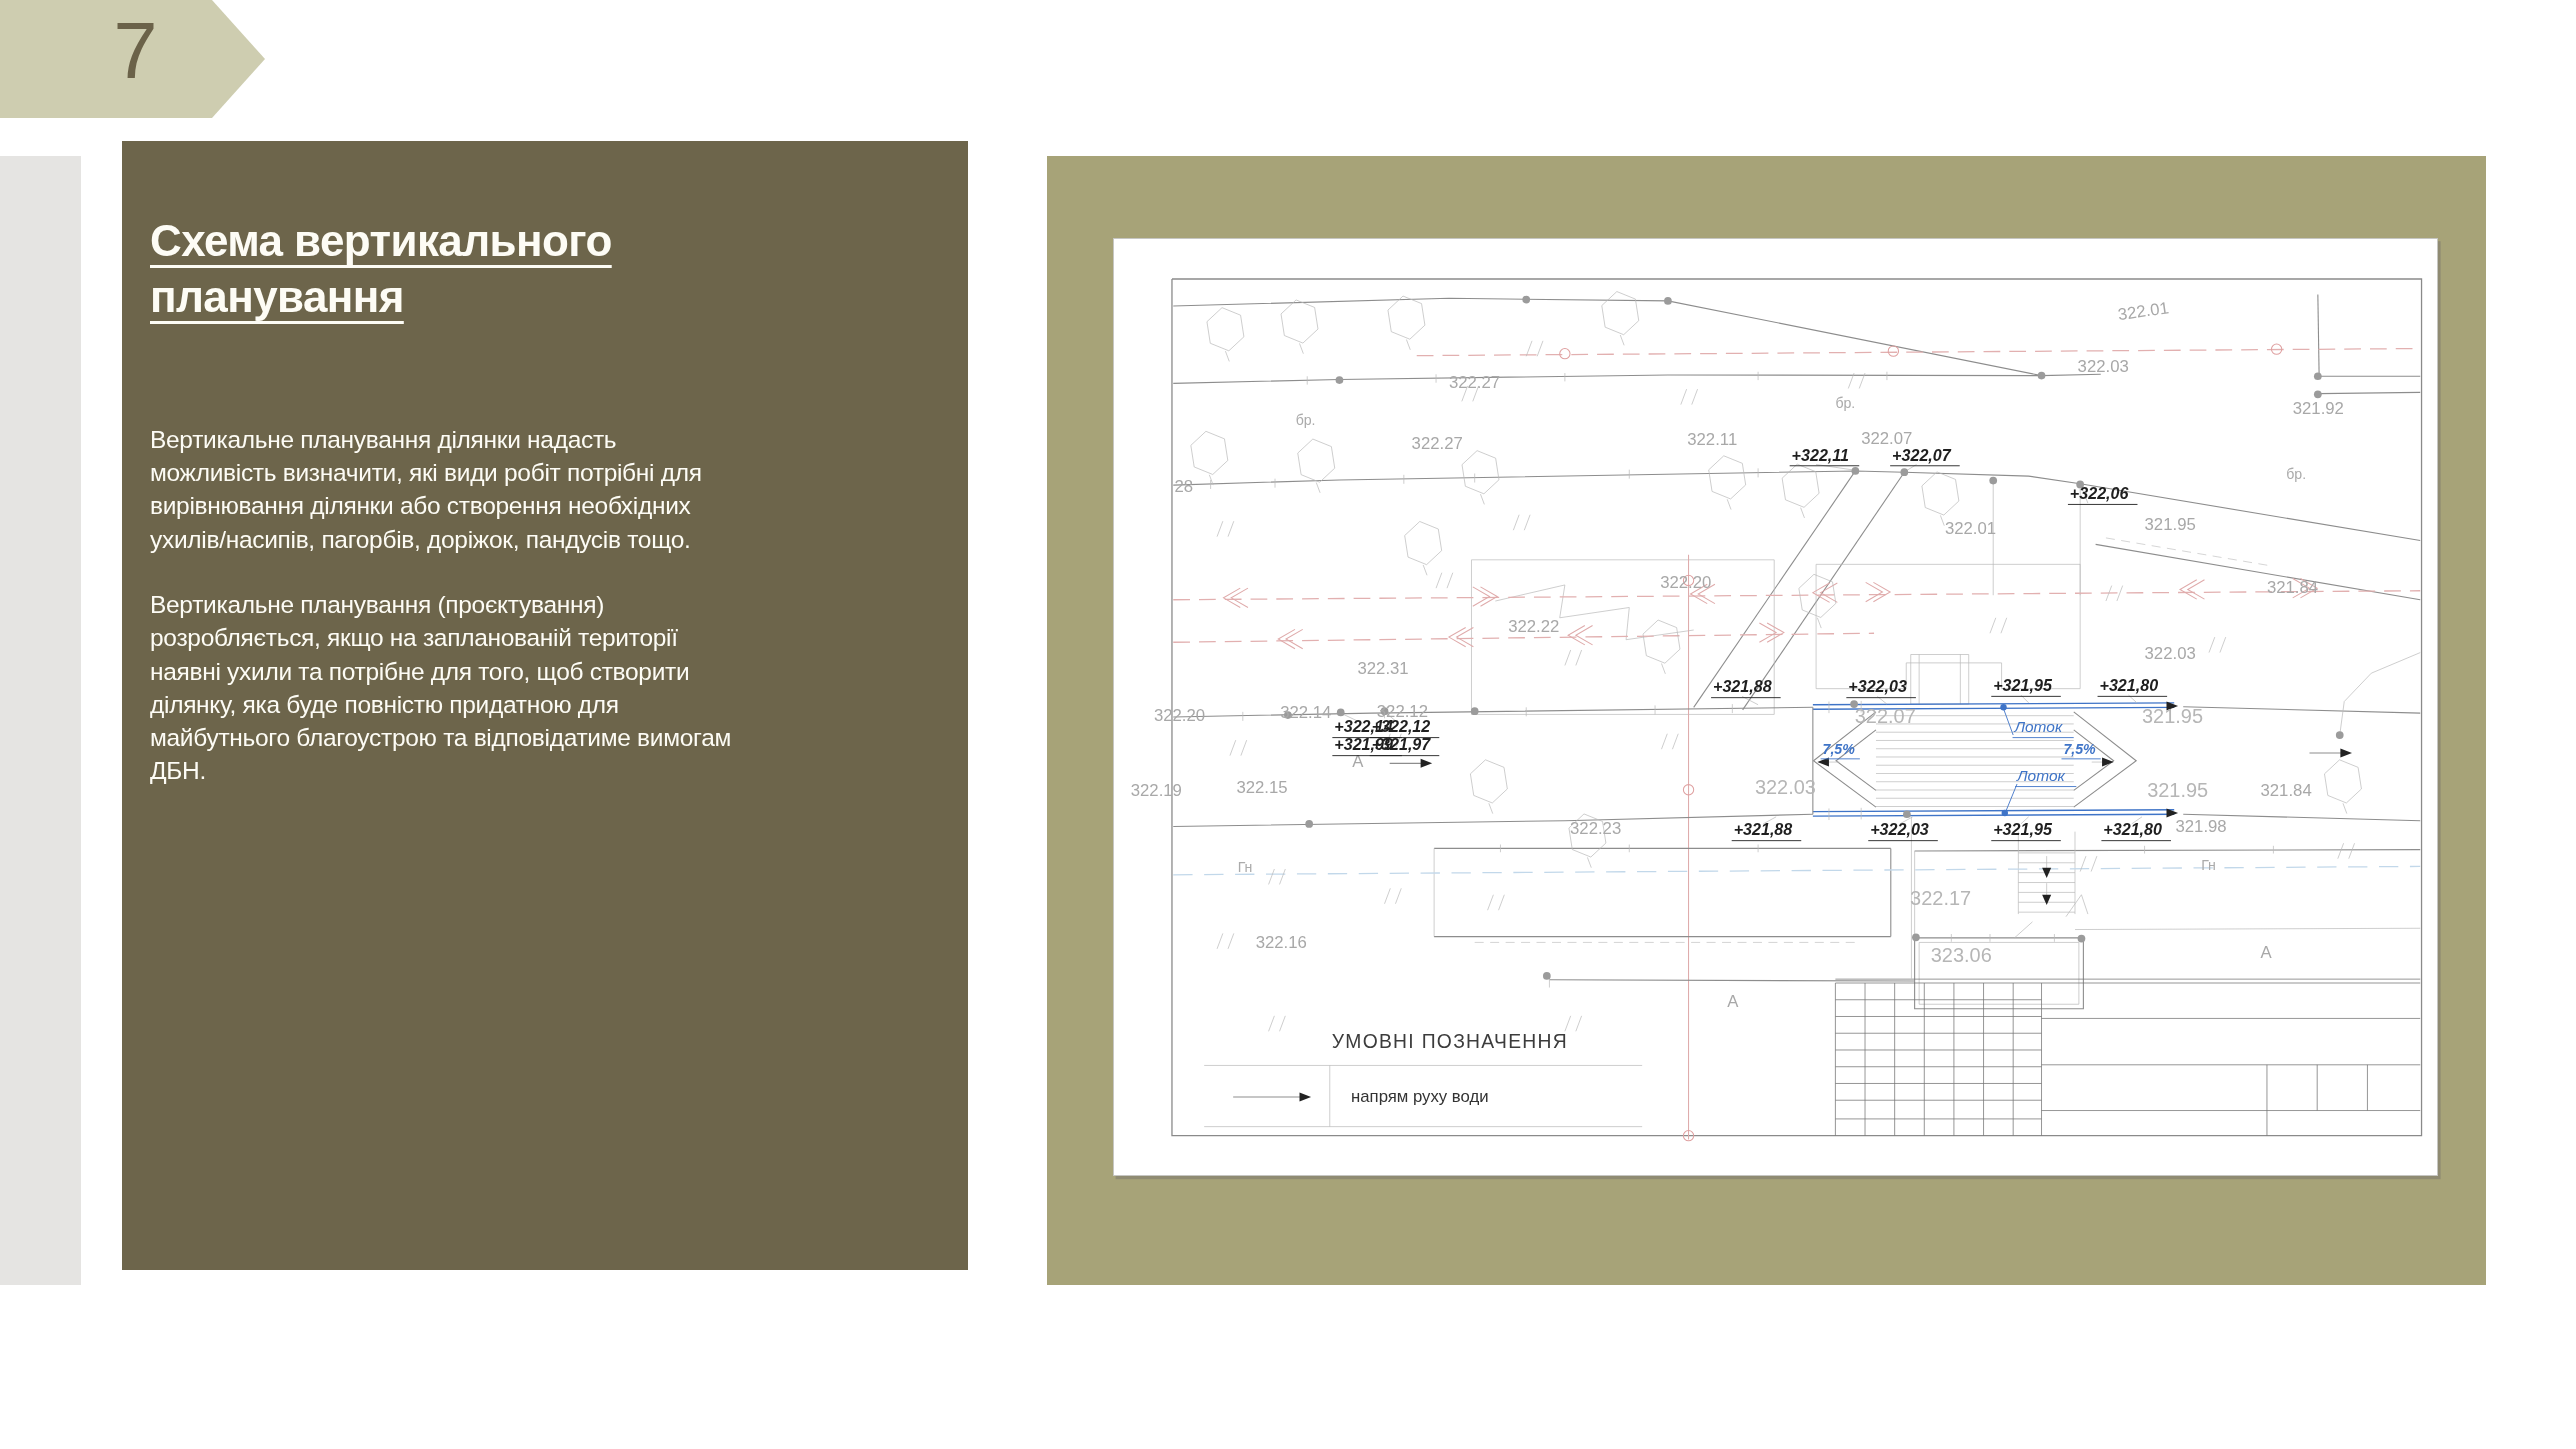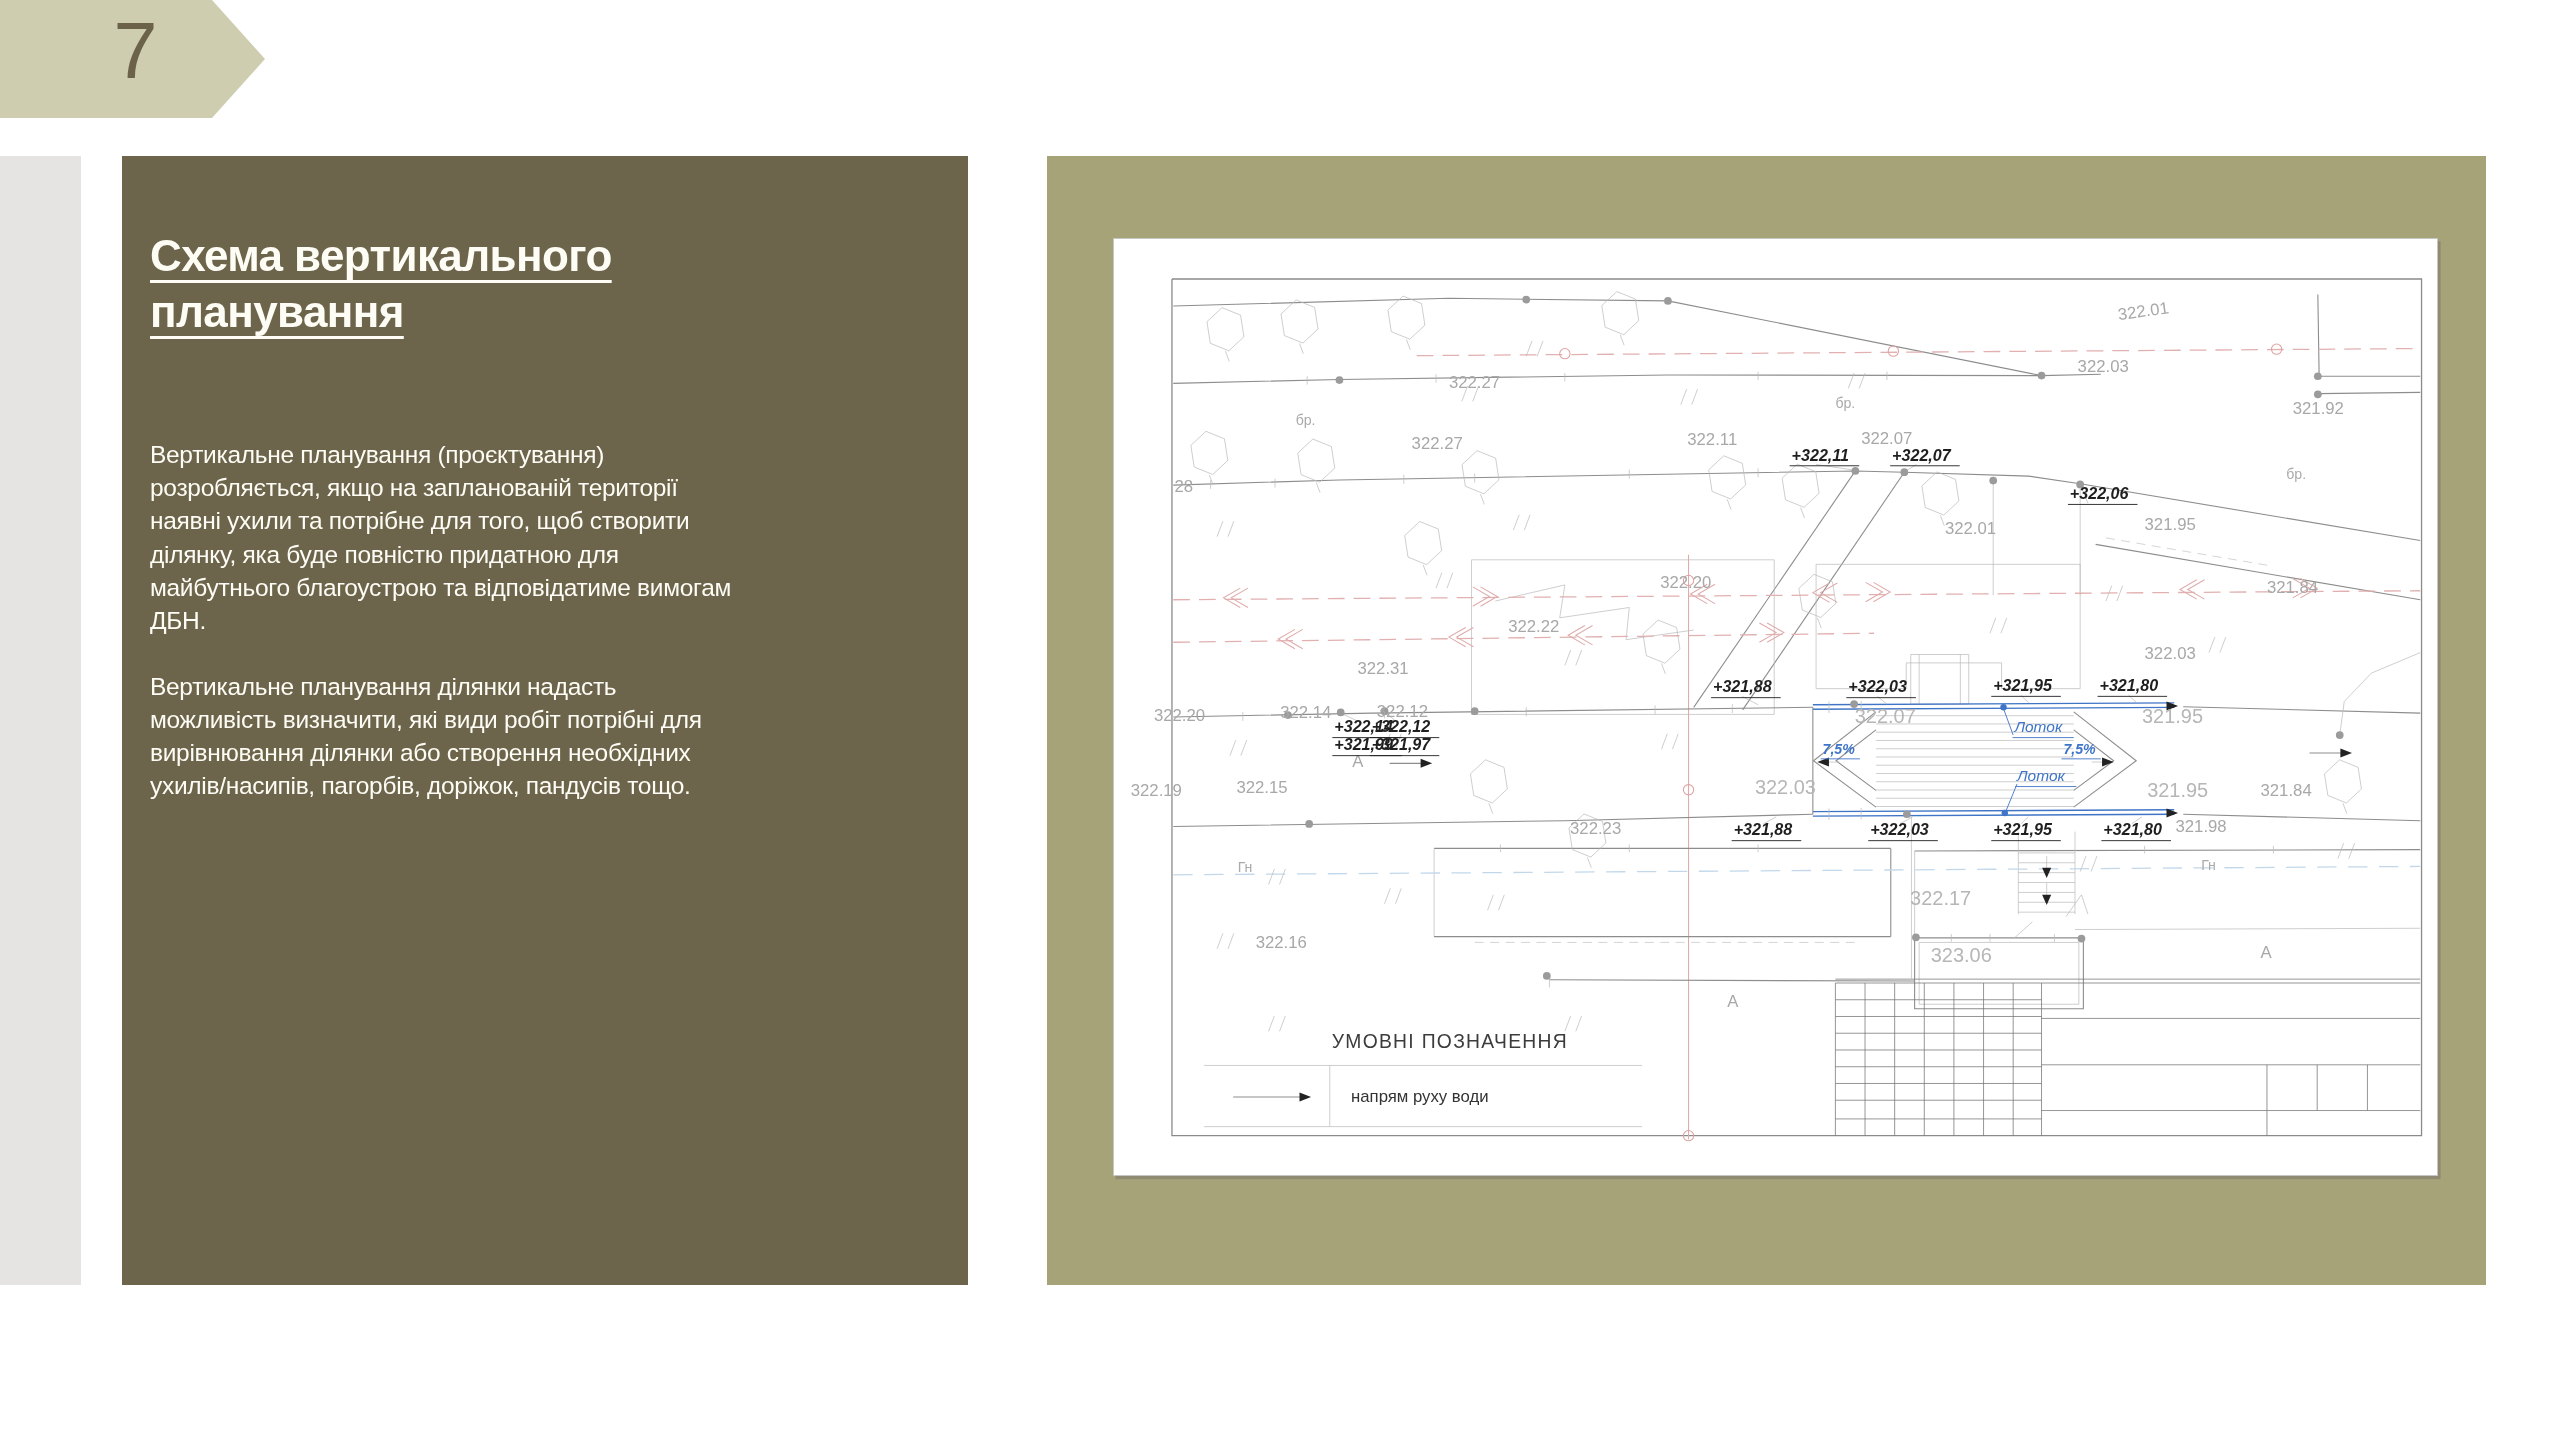--- a/index.html
+++ b/index.html
@@ -5,21 +5,21 @@
   html,body{margin:0;padding:0;background:#fff;}
   body{width:2576px;height:1449px;overflow:hidden;font-family:"Liberation Sans",sans-serif;position:relative;}
   .slide{position:absolute;inset:0;background:#fff;}
   
   .banner{position:absolute;left:0;top:0;width:265px;height:118px;background:#cecdb0;
           clip-path:polygon(0 0,80% 0,100% 50%,80% 100%,0 100%);}
   .banner-num{position:absolute;left:97px;top:5.2px;width:77px;text-align:center;
           font-size:79px;font-weight:400;color:#6b6249;}
   .gray-strip{position:absolute;left:0;top:156px;width:81px;height:1129px;background:#e5e4e2;}
   
-  .text-panel{position:absolute;left:122px;top:156px;width:846px;height:1129px;background:#6d654b;
+  .text-panel{position:absolute;left:122px;top:141px;width:846px;height:1129px;background:#6d654b;
           box-sizing:border-box;padding:72px 28px 0 28px;color:#fdfcf5;}
   .panel-title{font-size:44px;line-height:1.28;letter-spacing:-0.6px;white-space:pre-line;
           text-decoration:underline;text-decoration-thickness:2.6px;text-underline-offset:9px;margin:0 0 97px 0;}
   .panel-par{font-size:24.5px;line-height:1.36;letter-spacing:-0.3px;white-space:pre-line;margin:0 0 32px 0;}
   
   .olive-panel{position:absolute;left:1047px;top:156px;width:1439px;height:1129px;background:#a7a378;}
   .draw-page{position:absolute;left:66px;top:82px;width:1323px;height:936px;background:#fff;
           border:0.6px solid #c6c6c2;box-shadow:2.6px 3.2px 0 #8f8b72;}
   svg{position:absolute;inset:0;}
   
@@ -48,30 +48,30 @@
 
 <div class="slide">
   <div class="banner">
     <div class="banner-num">7</div>
   </div>
   <div class="gray-strip"></div>
 
   <div class="text-panel">
     <h1 class="panel-title">Схема вертикального
 планування</h1>
+    <p class="panel-par">Вертикальне планування ділянки  надасть
+можливість визначити, які види робіт потрібні для
+вирівнювання ділянки або створення необхідних
+ухилів/насипів, пагорбів, доріжок, пандусів тощо.</p>
     <p class="panel-par">Вертикальне планування (проєктування)
 розробляється, якщо на запланованій території
 наявні ухили та  потрібне для того, щоб створити
 ділянку, яка буде повністю придатною для
 майбутнього благоустрою та відповідатиме вимогам
 ДБН.</p>
-    <p class="panel-par">Вертикальне планування ділянки  надасть
-можливість визначити, які види робіт потрібні для
-вирівнювання ділянки або створення необхідних
-ухилів/насипів, пагорбів, доріжок, пандусів тощо.</p>
   </div>
 
   <div class="olive-panel">
     <div class="draw-page">
       <svg id="plan" viewBox="0 0 2054 1453" width="1323" height="936">
           <g>
             <polyline class="t" points="1183,740 1490,740"></polyline>
             <polyline class="t" points="1183,752.8181818181819 1490,752.8181818181819"></polyline>
             <polyline class="t" points="1183,765.6363636363636 1490,765.6363636363636"></polyline>
             <polyline class="t" points="1183,778.4545454545455 1490,778.4545454545455"></polyline>

